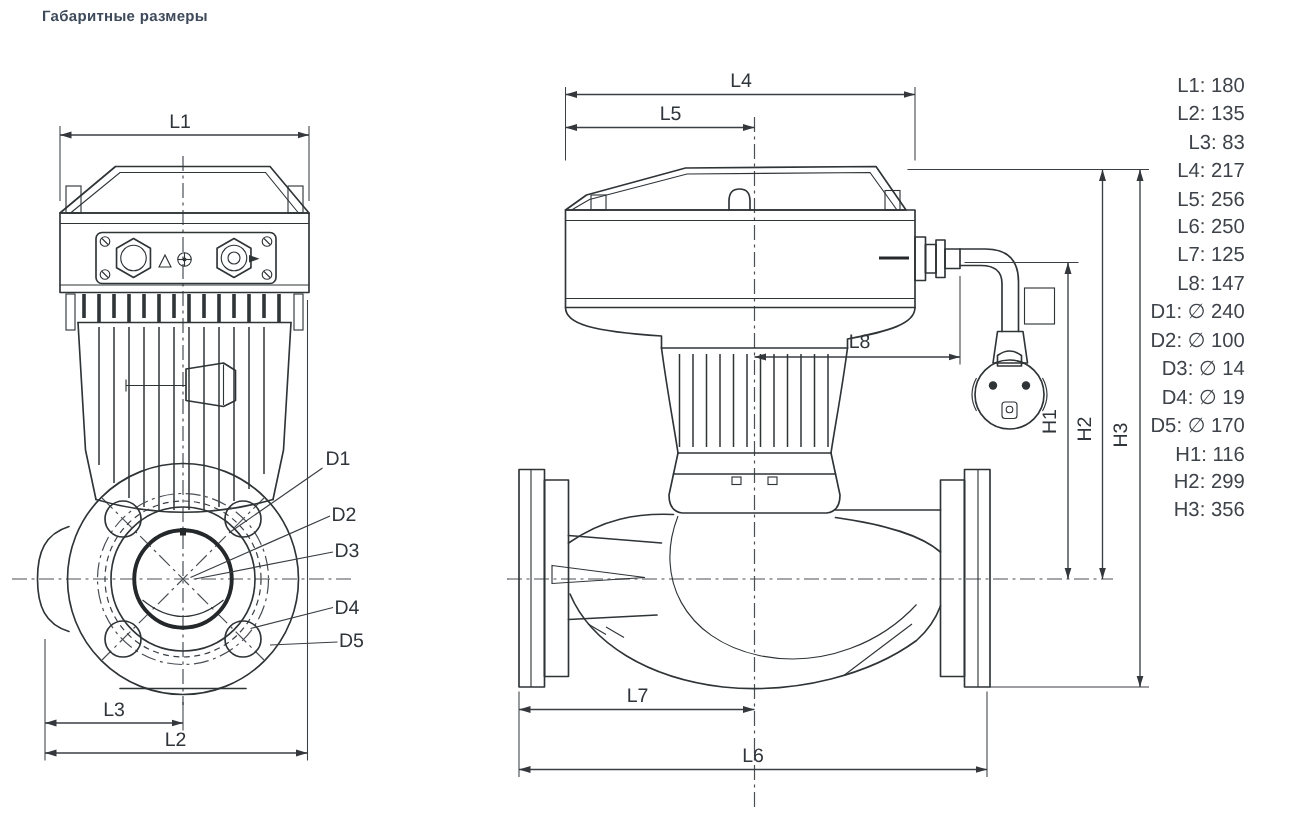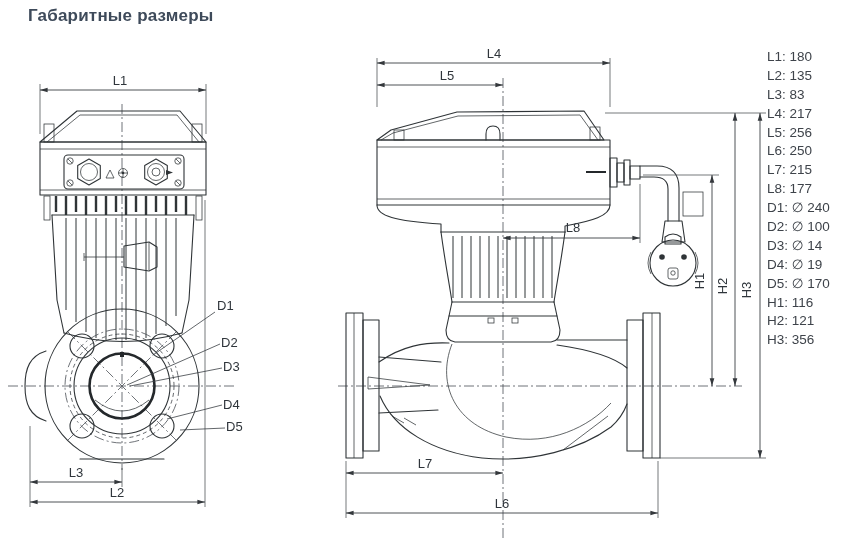--- a/index.html
+++ b/index.html
@@ -1,34 +1,34 @@
 <!DOCTYPE html>
 <html><head>
 <meta charset="utf-8">
 <style>
   html,body{margin:0;padding:0;background:#ffffff;}
   body{width:859px;height:543px;position:relative;overflow:hidden;
        font-family:"Liberation Sans",sans-serif;}
-  .title{position:absolute;left:28px;top:6px;font-size:17px;font-weight:bold;
+  .title{position:absolute;left:28px;top:6px;font-size:10px;font-weight:bold;
          color:#3e4a5a;letter-spacing:.2px;}
   svg{position:absolute;left:0;top:0;}
   .ol{fill:none;stroke:#2f3437;stroke-width:1.1;stroke-linejoin:round;stroke-linecap:round;}
   .thin{fill:none;stroke:#2f3437;stroke-width:.75;}
   .bold{fill:none;stroke:#24282b;stroke-width:2.6;}
   .dim{fill:none;stroke:#3a3f44;stroke-width:.9;}
   .ext{fill:none;stroke:#3a3f44;stroke-width:.7;}
   .dd{fill:none;stroke:#4a4f55;stroke-width:.8;stroke-dasharray:10 3 2 3;}
   .dash{fill:none;stroke:#3a3f44;stroke-width:.8;stroke-dasharray:4 3;}
   .lead{fill:none;stroke:#3a3f44;stroke-width:.8;}
   .fin{fill:none;stroke:#2f3437;stroke-width:1;}
   .pin{fill:none;stroke:#2f3437;stroke-width:2.4;}
   .tick{fill:none;stroke:#24282b;stroke-width:2;}
   .dlabel{font-family:"Liberation Sans",sans-serif;font-size:13px;fill:#2f353b;}
   .legend{position:absolute;left:767px;top:48px;font-size:13.5px;color:#3e434a;}
-  .legend .row{height:18.9px;line-height:18.9px;white-space:nowrap;}
+  .legend .row{height:18.9px;line-height:18.9px;white-space:nowrap;text-align:right;}
 </style>
 </head>
 <body>
 
 <div class="title">Габаритные размеры</div>
 
 <svg width="859" height="543" viewBox="0 0 859 543">
   <defs>
     <marker id="ae" orient="auto" markerWidth="10" markerHeight="7" refX="8.5" refY="3">
       <path d="M0,0.4 L8.5,3 L0,5.6 Z" fill="#34383c"></path>
@@ -311,23 +311,23 @@
   </g>
 </svg>
 
 <div class="legend">
   <div class="row">L1: 180</div>
   <div class="row">L2: 135</div>
   <div class="row">L3: 83</div>
   <div class="row">L4: 217</div>
   <div class="row">L5: 256</div>
   <div class="row">L6: 250</div>
-  <div class="row">L7: 215</div>
-  <div class="row">L8: 177</div>
+  <div class="row">L7: 125</div>
+  <div class="row">L8: 147</div>
   <div class="row">D1: ∅ 240</div>
   <div class="row">D2: ∅ 100</div>
   <div class="row">D3: ∅ 14</div>
   <div class="row">D4: ∅ 19</div>
   <div class="row">D5: ∅ 170</div>
   <div class="row">H1: 116</div>
-  <div class="row">H2: 121</div>
+  <div class="row">H2: 299</div>
   <div class="row">H3: 356</div>
 </div>
 
 </body></html>

